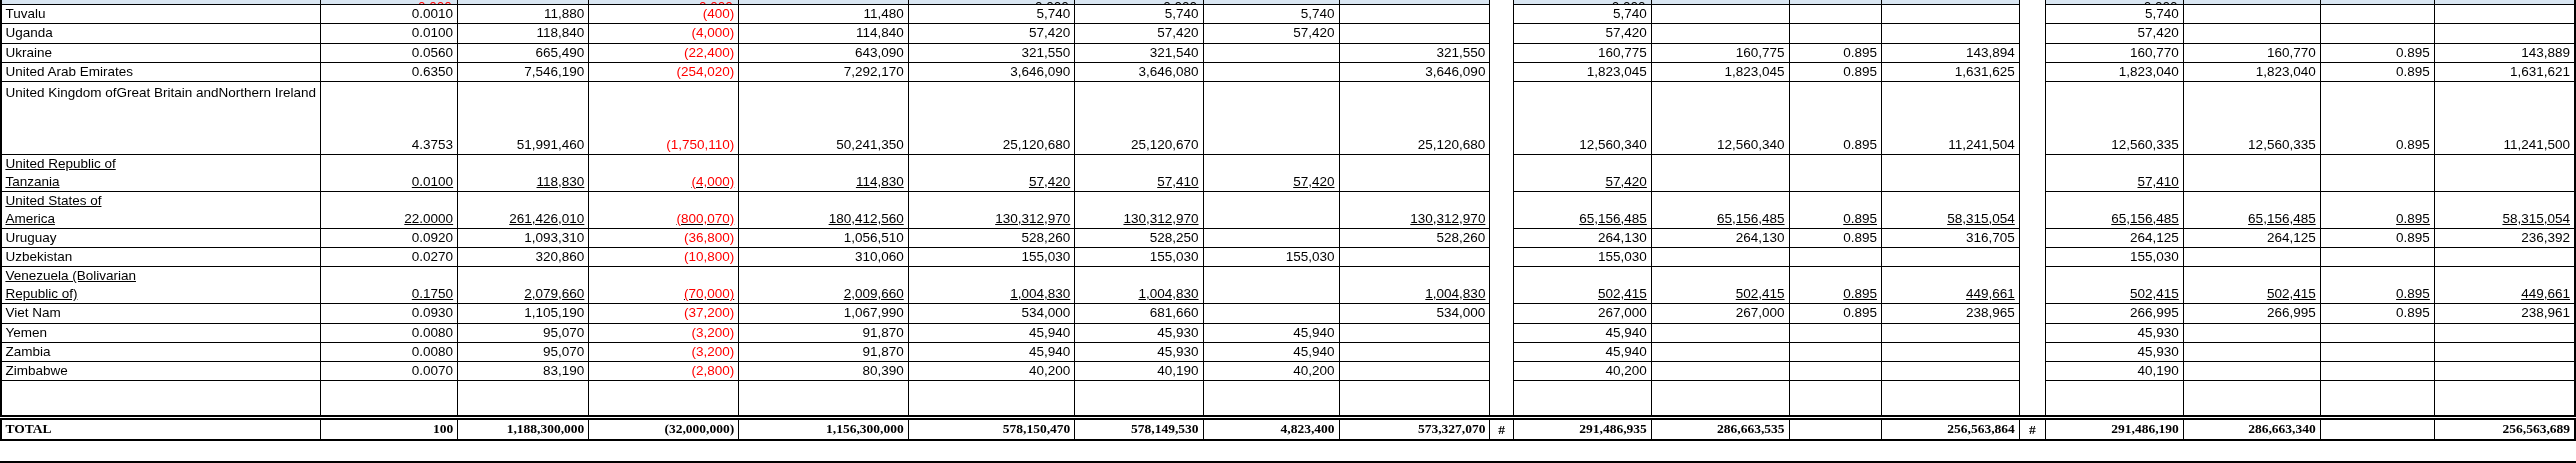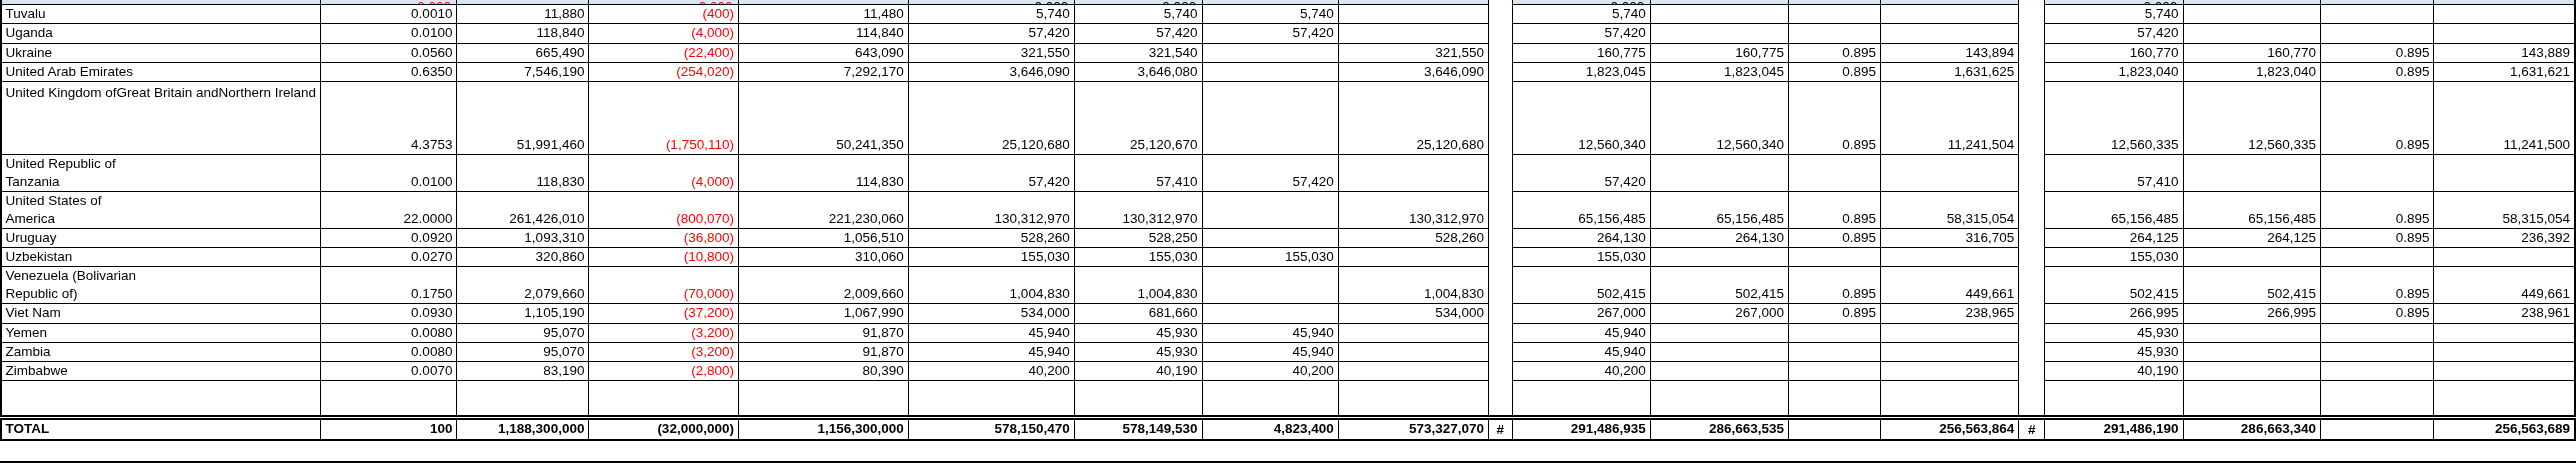--- a/index.html
+++ b/index.html
@@ -19,25 +19,25 @@
   td.name{text-align:left;}
   td.num{text-align:right;}
   td.first{border-left:2px solid #000;}
   td.last{border-right:2px solid #000;}
   td.gap{border:none;background:#fff;}
   tr.cut td{height:4px;background:var(--hl,#d9e6f2);border-top:none;padding:0 4px 0 3.4px;position:relative;}
   tr.cut td.gap{background:#fff;border:none;}
   .cut-hint{position:absolute;right:5.4px;bottom:-11.5px;font-size:13.5px;}
   .cut-hint.red{color:var(--neg,#ff0000);}
   tr.std{height:18px;}
-  tr.two{height:36px;}
+  tr.two{height:36px;text-decoration:underline;}
   tr.uk{height:73px;}
   tr.blank{height:37px;}
   tr.total{height:20px;}
-  tr.total td{font-weight:bold;border-top:5.4px double #000;border-bottom:2.7px solid #000;}
+  tr.total td{font-weight:bold;border-top:5.4px double #000;border-bottom:2.7px solid #000;font-family:Liberation Serif, serif;}
   tr.total td.gap{border:1.4px solid #000;border-top:5.4px double #000;border-bottom:2.7px solid #000;text-align:center;padding:0;}
   .neg{color:var(--neg,#ff0000);padding-left:36px;}
   .uk-wrap{display:flex;flex-direction:row;justify-content:space-between;height:69px;}
   .two-wrap span,.uk-wrap span{display:block;}
   #bottom-line{position:absolute;left:0;top:461px;width:2576px;height:2px;background:#000;}
 </style>
 </head>
 <body>
 
 <table>
@@ -236,21 +236,21 @@
       <tr class="two">
         <td class="name first">
           <div class="two-wrap">
             <span>United States of</span>
             <span>America</span>
           </div>
         </td>
         <td class="num">22.0000</td>
         <td class="num">261,426,010</td>
         <td class="num neg">(800,070)</td>
-        <td class="num">221,230,060</td>
+        <td class="num">180,412,560</td>
         <td class="num">130,312,970</td>
         <td class="num">130,312,970</td>
         <td class="num"></td>
         <td class="num">130,312,970</td>
         <td class="gap"></td>
         <td class="num">65,156,485</td>
         <td class="num">65,156,485</td>
         <td class="num">0.895</td>
         <td class="num">58,315,054</td>
         <td class="gap"></td>

